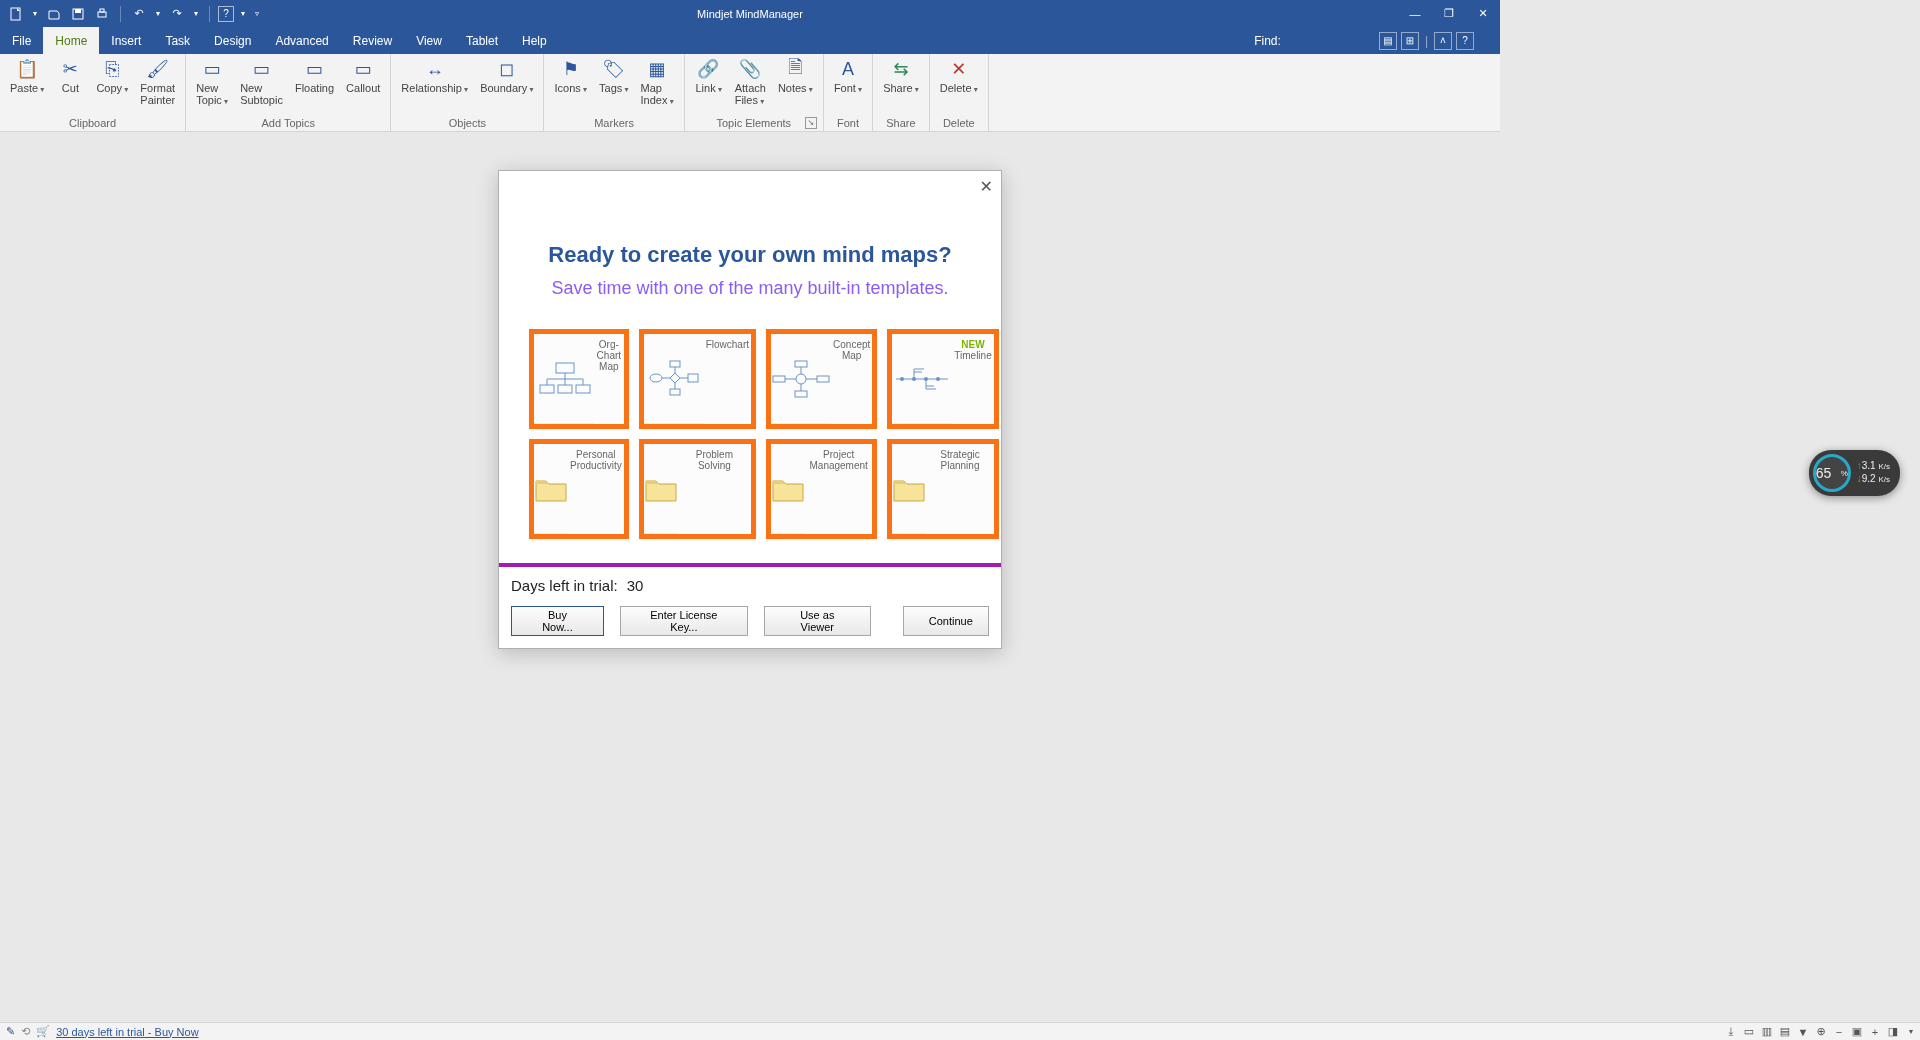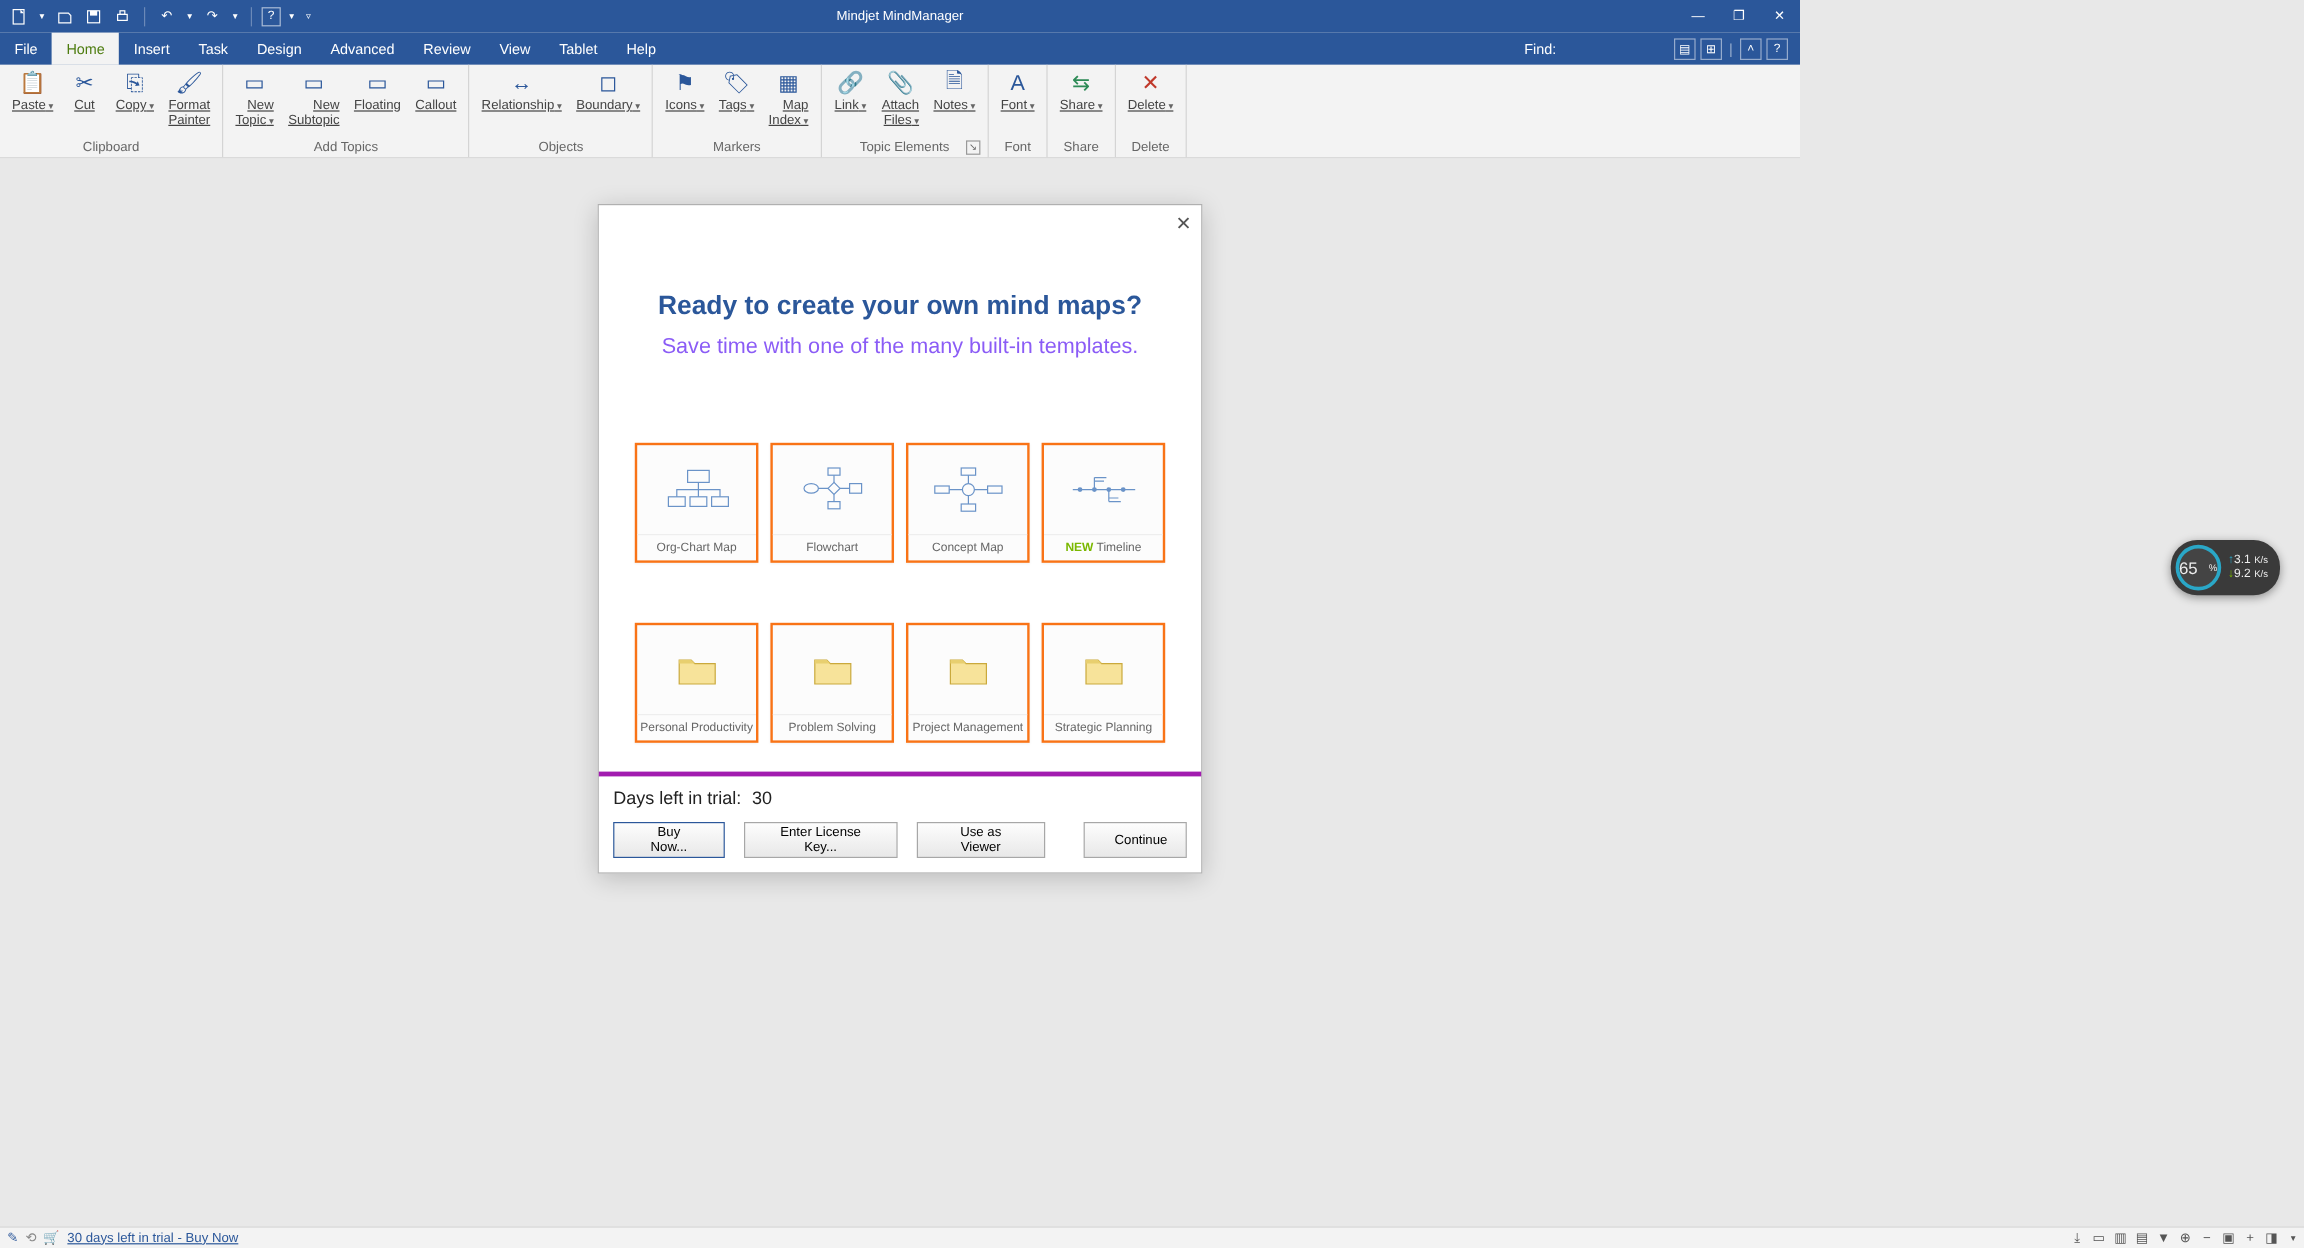--- a/index.html
+++ b/index.html
@@ -10,42 +10,42 @@
 .qat .qbtn { width: 20px; height: 20px; display: flex; align-items: center; justify-content: center; cursor: pointer; }
 .qat .sep { width: 1px; height: 16px; background: rgba(255,255,255,0.3); margin: 0 4px; }
 .app-title { position: absolute; left: 50%; transform: translateX(-50%); }
 .win-controls { position: absolute; right: 0; display: flex; }
 .win-controls div { width: 34px; height: 27px; display: flex; align-items: center; justify-content: center; cursor: pointer; }
 
 .menubar { height: 27px; background: #2b579a; display: flex; align-items: stretch; color: #fff; font-size: 12px; }
 .menubar .tab { padding: 0 12px; display: flex; align-items: center; cursor: pointer; }
 .menubar .tab.active { background: #f3f3f3; color: #4d7c0f; }
 .menubar .spacer { flex: 1; }
-.menubar .find { display: flex; align-items: center; padding-right: 10px; gap: 4px; }
+.menubar .find { display: flex; align-items: center; padding-right: 26px; gap: 4px; }
 .menubar .smallbtn { width: 18px; height: 18px; border: 1px solid rgba(255,255,255,0.5); display: flex; align-items: center; justify-content: center; font-size: 10px; cursor: pointer; }
 
 .ribbon { height: 78px; background: #f3f3f3; border-bottom: 1px solid #d4d4d4; display: flex; }
 .group { border-right: 1px solid #d4d4d4; display: flex; flex-direction: column; padding: 2px 4px 0 4px; position: relative; }
 .group-items { display: flex; flex: 1; align-items: flex-start; }
 .group-label { text-align: center; font-size: 11px; color: #666; padding-bottom: 2px; position: relative; }
 .rbtn { display: flex; flex-direction: column; align-items: center; justify-content: flex-start; padding: 2px 6px; cursor: pointer; font-size: 11px; color: #444; min-width: 40px; }
 .rbtn .ic { width: 22px; height: 22px; display: flex; align-items: center; justify-content: center; font-size: 18px; color: #2b579a; margin-bottom: 2px; }
-.rbtn .lbl { text-align: right; line-height: 12px; text-decoration: underline; }
+.rbtn .lbl { text-align: left; line-height: 12px; }
 .rbtn .drop::after { content: " \25BE"; font-size: 8px; color: #666; }
 .group-label .launcher { position: absolute; right: 2px; bottom: 2px; width: 12px; height: 12px; border: 1px solid #999; font-size: 8px; line-height: 10px; text-align: center; color: #666; cursor:pointer; }
 
 .workspace { position: absolute; top: 132px; bottom: 18px; left: 0; right: 0; background: #e8e8e8; }
 
 .dialog { position: absolute; left: 498px; top: 170px; width: 504px; background: #fff; border: 1px solid #b0b0b0; box-shadow: 0 4px 20px rgba(0,0,0,0.2); }
 .dialog-close { position: absolute; top: 6px; right: 8px; font-size: 16px; color: #555; cursor: pointer; }
 .dialog-body { padding: 44px 30px 24px 30px; text-align: center; }
 .dialog h1 { color: #2b579a; font-size: 22px; font-weight: bold; margin-bottom: 10px; margin-top: 27px; }
 .dialog h2 { color: #8b5cf6; font-size: 18px; font-weight: normal; margin-bottom: 30px; }
 .tpl-grid { display: grid; grid-template-columns: repeat(4, 1fr); gap: 10px; }
-.tpl { border: 2px solid #f97316; background: #fcfcfc; height: 100px; display: flex; flex-direction: column; cursor: pointer; box-shadow: 0 1px 2px rgba(0,0,0,0.05); margin-top: 40px; }
+.tpl { border: 5px solid #f97316; background: #fcfcfc; height: 100px; display: flex; flex-direction: row; cursor: pointer; box-shadow: 0 1px 2px rgba(0,0,0,0.05); }
 .tpl .thumb { flex: 1; display: flex; align-items: center; justify-content: center; font-size: 28px; color: #6a93c8; border-bottom: 1px solid #eee; }
 .tpl .name { font-size: 10px; color: #666; padding: 5px 2px; text-align: center; }
 .tpl .name .new { color: #7ab800; font-weight: bold; }
 .dialog-footer { border-top: 4px solid #a21caf; padding: 10px 12px 12px 12px; }
 .trial-line { font-family: "Courier New", monospace; font-size: 15px; color: #222; margin-bottom: 10px; }
 .dlg-buttons { display: flex; gap: 16px; }
 .dlg-buttons .gap { flex: 1; }
 .dbtn { min-width: 82px; padding: 2px 25px; font-size: 11px; background: linear-gradient(#fdfdfd,#e8e8e8); border: 1px solid #a7a7a7; cursor: pointer; }
 .dbtn.primary { border: 1px solid #2b579a; }
 

